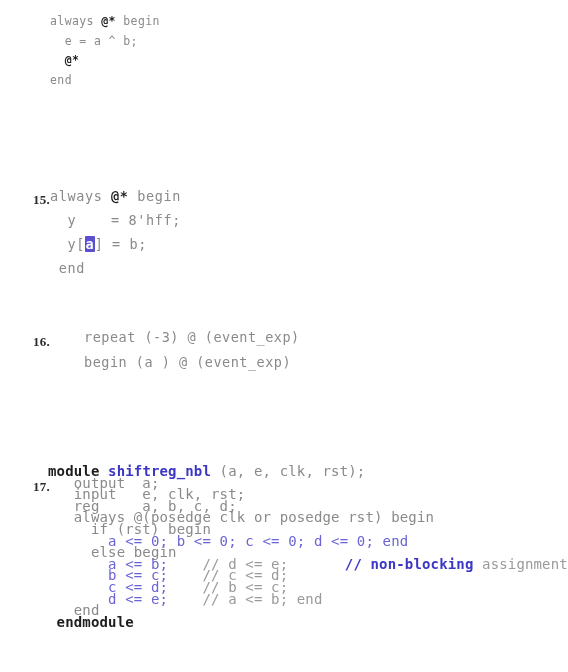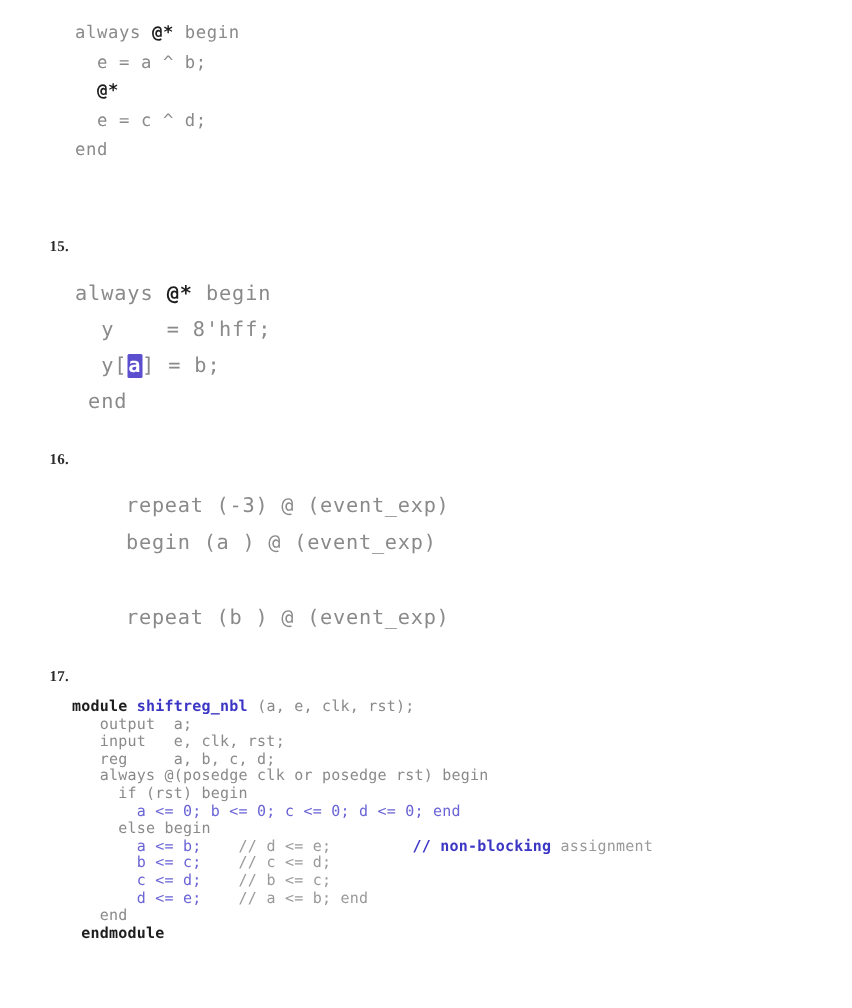--- a/index.html
+++ b/index.html
@@ -17,24 +17,25 @@
   }
 
   
   .block {
     position: absolute;
   }
 
   .qnum {
     position: absolute;
     font-family: "Liberation Serif", serif;
-    font-size: 10px;
+    font-size: 13px;
     font-weight: bold;
     color: #2b2b2b;
     letter-spacing: 0.2px;
+    margin-top: 33px;
   }
 
   .code {
     font-family: "DejaVu Sans Mono", monospace;
     white-space: pre;
     color: #8a8a8a;
   }
 
   
   #blk14 {
@@ -60,21 +61,21 @@
     top: 325px;
     font-size: 13.5px;
     line-height: 25px;
     letter-spacing: 0.5px;
   }
 
   
   #blk17 {
     left: 48px;
     top: 466px;
-    font-size: 10px;
+    font-size: 14px;
     line-height: 11.6px;
     letter-spacing: 0.15px;
   }
 
   
   .k-bold {           
     color: #1d1d1d;
     font-weight: bold;
   }
   .k-ident {          
@@ -103,16 +104,16 @@
     border-radius: 1px;
   }
 </style>
 </head>
 <body>
 
 <div class="qnum" id="n15" style="left: 33px; top: 159px;">15.</div>
 <div class="qnum" id="n16" style="left: 33px; top: 301px;">16.</div>
 <div class="qnum" id="n17" style="left: 33px; top: 446px;">17.</div>
 
-<div class="block code" id="blk14"><div><span class="k-grey">always </span><span class="k-bold">@*</span><span class="k-grey"> begin</span></div><div><span class="k-grey">  e = a ^ b;</span></div><div><span class="k-grey">  </span><span class="k-bold">@*</span></div><div><span class="k-grey">  e = c ^ d;</span></div><div><span class="k-grey">end</span></div></div>
+<div class="block code" id="blk14"><div><span class="k-grey">always </span><span class="k-bold">@*</span><span class="k-grey"> begin</span></div><div><span class="k-grey">  e = a ^ b;</span></div><div><span class="k-grey">  </span><span class="k-bold">@*</span></div><div><span class="k-grey">end</span></div></div>
 <div class="block code" id="blk15"><div><span class="k-grey">always </span><span class="k-bold">@*</span><span class="k-grey"> begin</span></div><div><span class="k-grey">  y    = 8'hff;</span></div><div><span class="k-grey">  y[</span><span class="hl">a</span><span class="k-grey">] = b;</span></div><div><span class="k-grey"> end</span></div></div>
-<div class="block code" id="blk16"><div><span class="k-grey">repeat (-3) @ (event_exp)</span></div><div><span class="k-grey">begin (a ) @ (event_exp)</span></div><div>&nbsp;</div><div><span class="k-grey">repeat (b ) @ (event_exp)</span></div></div>
+<div class="block code" id="blk16"><div><span class="k-grey">repeat (-3) @ (event_exp)</span></div><div><span class="k-grey">begin (a ) @ (event_exp)</span></div><div>&nbsp;</div></div>
 <div class="block code" id="blk17"><div><span class="k-bold">module </span><span class="k-ident">shiftreg_nbl</span><span class="k-grey"> (a, e, clk, rst);</span></div><div><span class="k-grey">   output  a;</span></div><div><span class="k-grey">   input   e, clk, rst;</span></div><div><span class="k-grey">   reg     a, b, c, d;</span></div><div><span class="k-grey">   always @(posedge clk or posedge rst) begin</span></div><div><span class="k-grey">     if (rst) begin</span></div><div><span class="k-blue">       a &lt;= 0; b &lt;= 0; c &lt;= 0; d &lt;= 0; end</span></div><div><span class="k-grey">     else begin</span></div><div><span class="k-blue">       a &lt;= b;</span><span class="k-cmt">    // d &lt;= e; </span><span class="k-cmt-bold">// non-blocking</span><span class="k-cmt"> assignment</span></div><div><span class="k-blue">       b &lt;= c;</span><span class="k-cmt">    // c &lt;= d;</span></div><div><span class="k-blue">       c &lt;= d;</span><span class="k-cmt">    // b &lt;= c;</span></div><div><span class="k-blue">       d &lt;= e;</span><span class="k-cmt">    // a &lt;= b; end</span></div><div><span class="k-grey">   end</span></div><div><span class="k-bold"> endmodule</span></div></div>
 
 </body></html>

